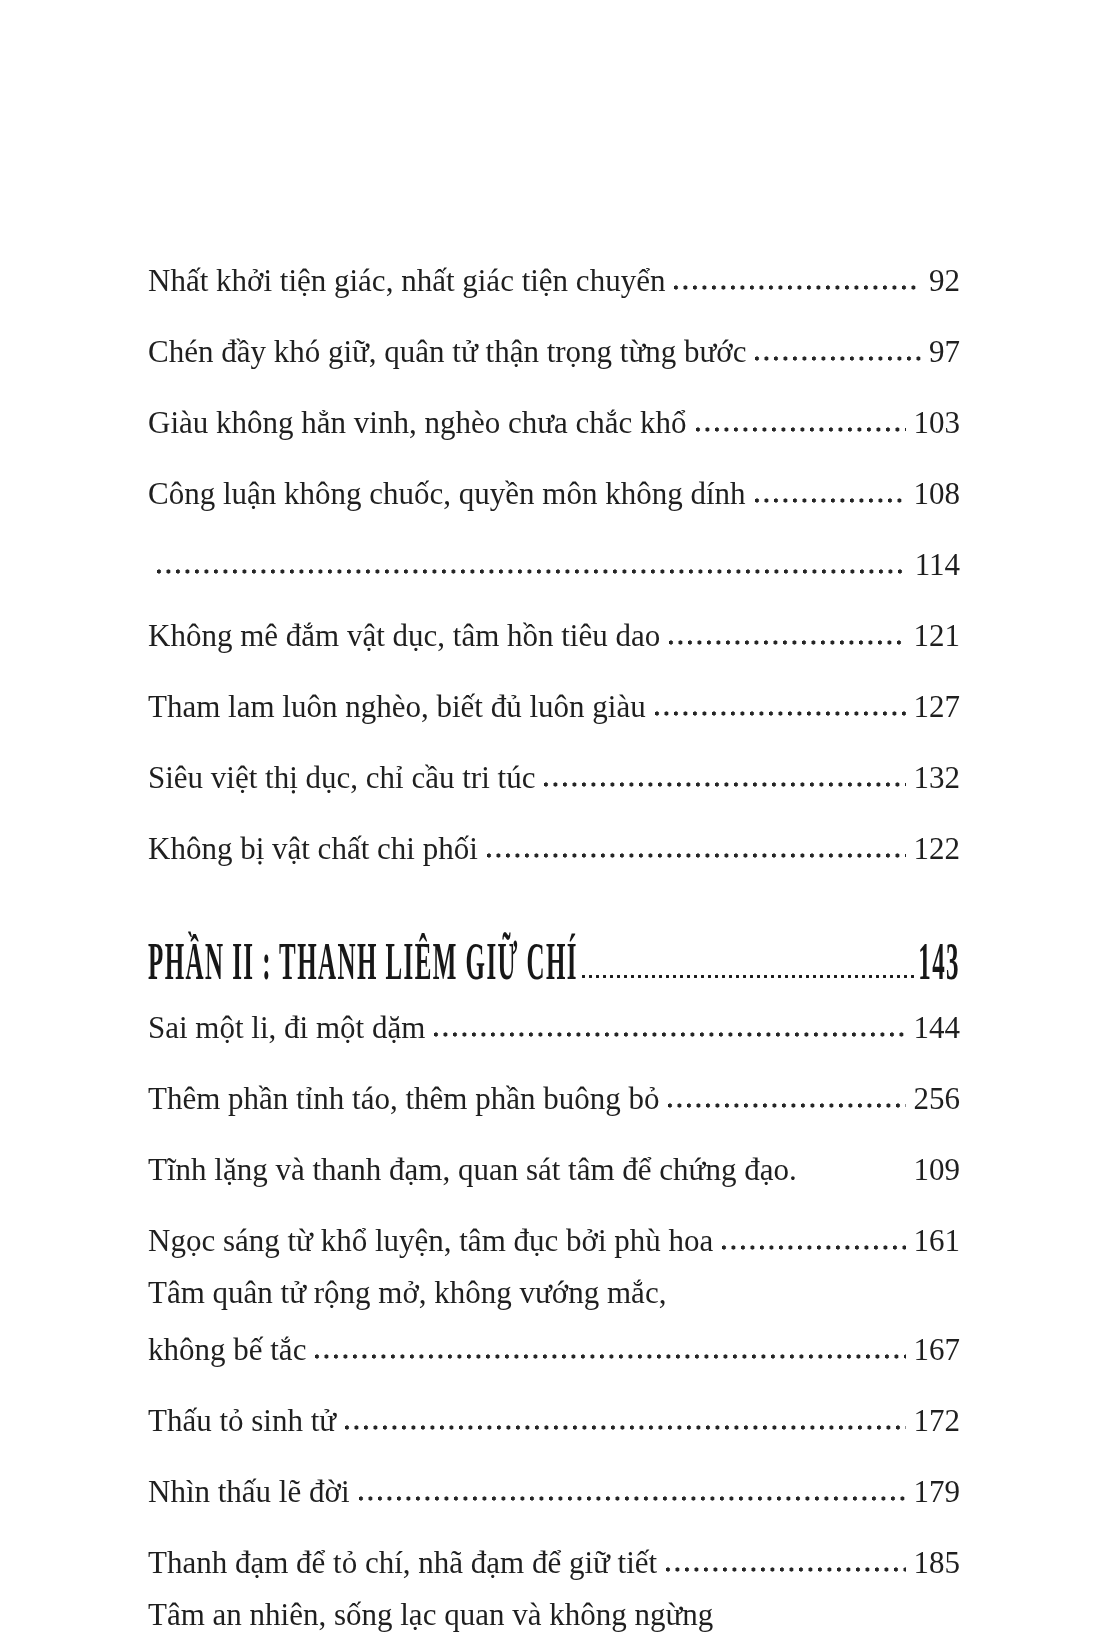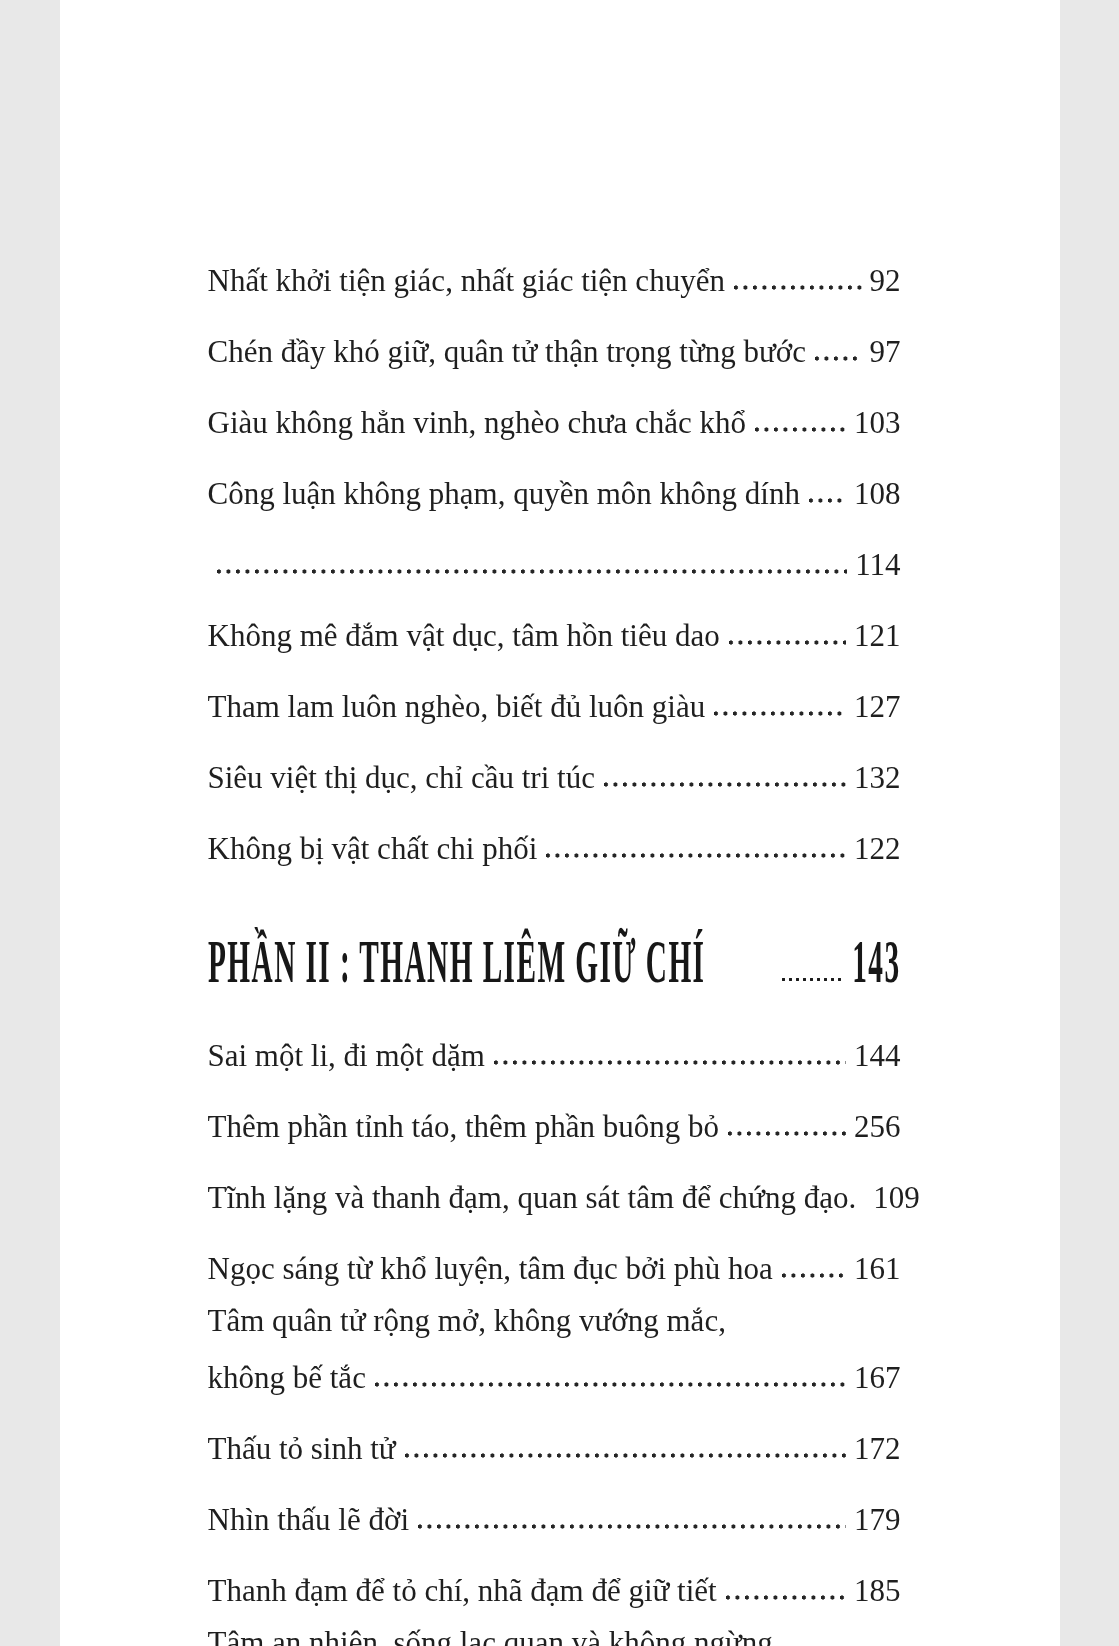--- a/index.html
+++ b/index.html
@@ -1,19 +1,19 @@
 <!DOCTYPE html>
 <html><head>
 <meta charset="utf-8">
 <style>
   * { margin: 0; padding: 0; box-sizing: border-box; }
   html, body { background: #e8e8e8; }
   .page {
     position: relative;
-    width: 1000px;
+    width: 1119px;
     height: 1646px;
     margin: 0 auto;
     background: #ffffff;
     overflow: hidden;
   }
   .toc {
     position: absolute;
     left: 148px;
     right: 159px;
     top: 243px;
@@ -38,22 +38,21 @@
     background-image: radial-gradient(circle at 2px 3.5px, #242424 1.9px, transparent 2.3px);
     background-size: 9.5px 7px;
     background-repeat: repeat-x;
     background-position: left bottom;
   }
   .leader.no-dots { background-image: none; }
   .section-heading {
     display: flex;
     align-items: baseline;
     margin-top: 66px;
-    margin-bottom: 28px;
-    font-size: 61px;
+    font-size: 52px;
     line-height: 56px;
     font-weight: 700;
     color: #171717;
   }
   .heading-label, .heading-num {
     display: inline-block;
     white-space: nowrap;
     letter-spacing: 3px;
   }
   .heading-leader {
@@ -97,21 +96,21 @@
     <div class="entry-row">
       <span class="entry-title t2">Giàu không hẳn vinh, nghèo chưa chắc khổ</span>
       <span class="leader"></span>
       <span class="pagenum">103</span>
     </div>
   </div>
 
   <div class="toc-entry">
 
     <div class="entry-row">
-      <span class="entry-title t2">Công luận không phạm, quyền môn không dính</span>
+      <span class="entry-title t2">Công luận không chuốc, quyền môn không dính</span>
       <span class="leader"></span>
       <span class="pagenum">108</span>
     </div>
   </div>
 
   <div class="toc-entry">
 
     <div class="entry-row">
       <span class="leader"></span>
       <span class="pagenum">114</span>

